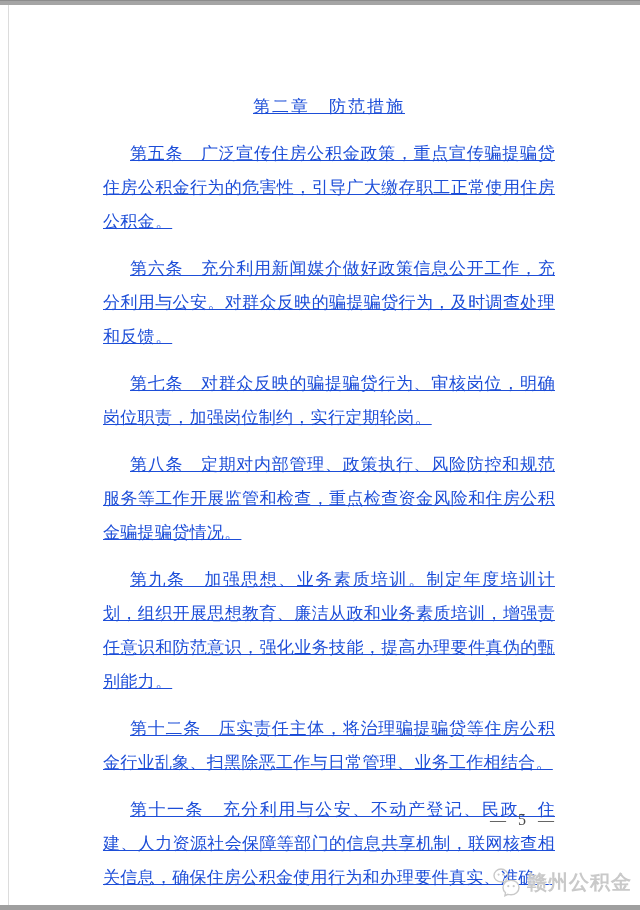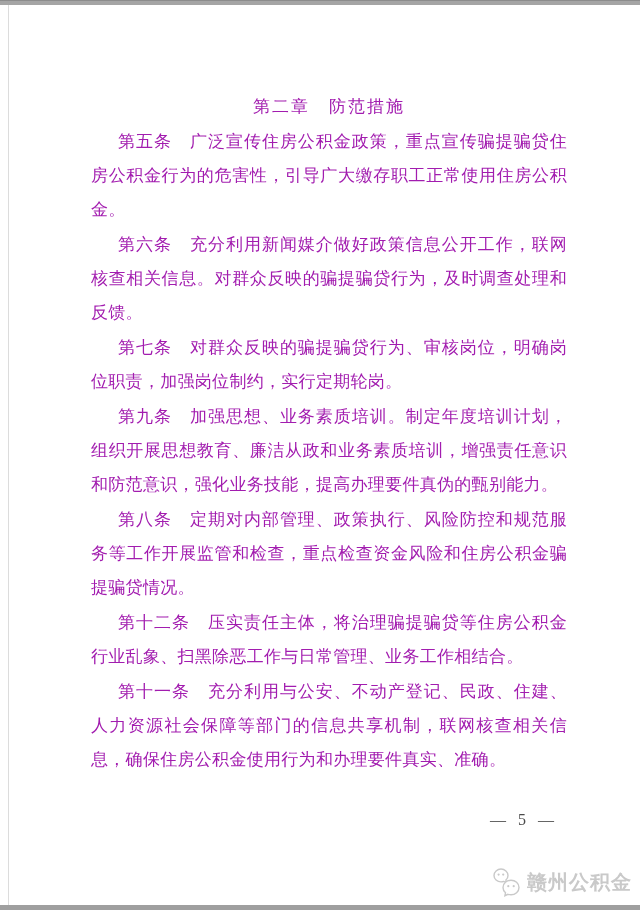--- a/index.html
+++ b/index.html
@@ -17,37 +17,38 @@
   .scan-frame-bottom {
     position: absolute; bottom: 0; left: 0; width: 640px; height: 5px;
     background: #9f9f9f;
   }
   .scan-edge-left {
     position: absolute; top: 5px; bottom: 5px; left: 8px; width: 1px;
     background: #dcdcdc;
   }
   .doc-content {
     position: absolute; top: 90px; left: 90px; width: 478px;
-    color: #a21caf;
+    color: #1d4ed8;
     font-size: 17px;
     line-height: 34px;
     letter-spacing: 0.3px;
     text-align: justify;
     text-justify: inter-character;
+    text-decoration: underline;
   }
   .chapter-heading {
     text-align: center;
     letter-spacing: 2px;
     margin: 0;
     font-weight: normal;
     font-size: 17px;
     line-height: 34px;
   }
   .doc-paragraph {
-    margin: 1px;
+    margin: 13px;
     text-indent: 27px;
   }
   .page-number {
     position: absolute; top: 810px; left: 0; width: 558px;
     text-align: right;
     color: #4a4a4a;
     font-size: 16px;
     letter-spacing: 4px;
     line-height: 20px;
   }
@@ -67,24 +68,24 @@
 </head>
 <body>
 
 <div class="scan-frame-top"></div>
 <div class="scan-edge-left"></div>
 <div class="scan-frame-bottom"></div>
 
 <div class="doc-content">
   <h2 class="chapter-heading">第二章　防范措施</h2>
   <p class="doc-paragraph">第五条　广泛宣传住房公积金政策，重点宣传骗提骗贷住房公积金行为的危害性，引导广大缴存职工正常使用住房公积金。</p>
-  <p class="doc-paragraph">第六条　充分利用新闻媒介做好政策信息公开工作，联网核查相关信息。对群众反映的骗提骗贷行为，及时调查处理和反馈。</p>
+  <p class="doc-paragraph">第六条　充分利用新闻媒介做好政策信息公开工作，充分利用与公安。对群众反映的骗提骗贷行为，及时调查处理和反馈。</p>
   <p class="doc-paragraph">第七条　对群众反映的骗提骗贷行为、审核岗位，明确岗位职责，加强岗位制约，实行定期轮岗。</p>
+  <p class="doc-paragraph">第八条　定期对内部管理、政策执行、风险防控和规范服务等工作开展监管和检查，重点检查资金风险和住房公积金骗提骗贷情况。</p>
   <p class="doc-paragraph">第九条　加强思想、业务素质培训。制定年度培训计划，组织开展思想教育、廉洁从政和业务素质培训，增强责任意识和防范意识，强化业务技能，提高办理要件真伪的甄别能力。</p>
-  <p class="doc-paragraph">第八条　定期对内部管理、政策执行、风险防控和规范服务等工作开展监管和检查，重点检查资金风险和住房公积金骗提骗贷情况。</p>
   <p class="doc-paragraph">第十二条　压实责任主体，将治理骗提骗贷等住房公积金行业乱象、扫黑除恶工作与日常管理、业务工作相结合。</p>
   <p class="doc-paragraph">第十一条　充分利用与公安、不动产登记、民政、住建、人力资源社会保障等部门的信息共享机制，联网核查相关信息，确保住房公积金使用行为和办理要件真实、准确。</p>
 </div>
 
 <div class="page-number">— 5 —</div>
 
 <div class="watermark">
   <span>
     <svg class="watermark-icon" viewBox="0 0 32 30" fill="none" xmlns="http://www.w3.org/2000/svg">
 

